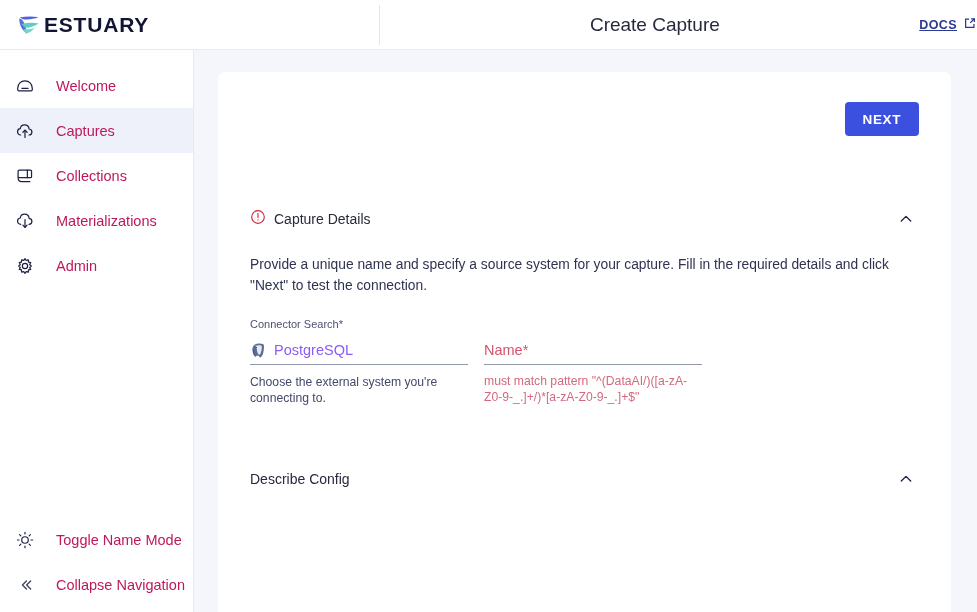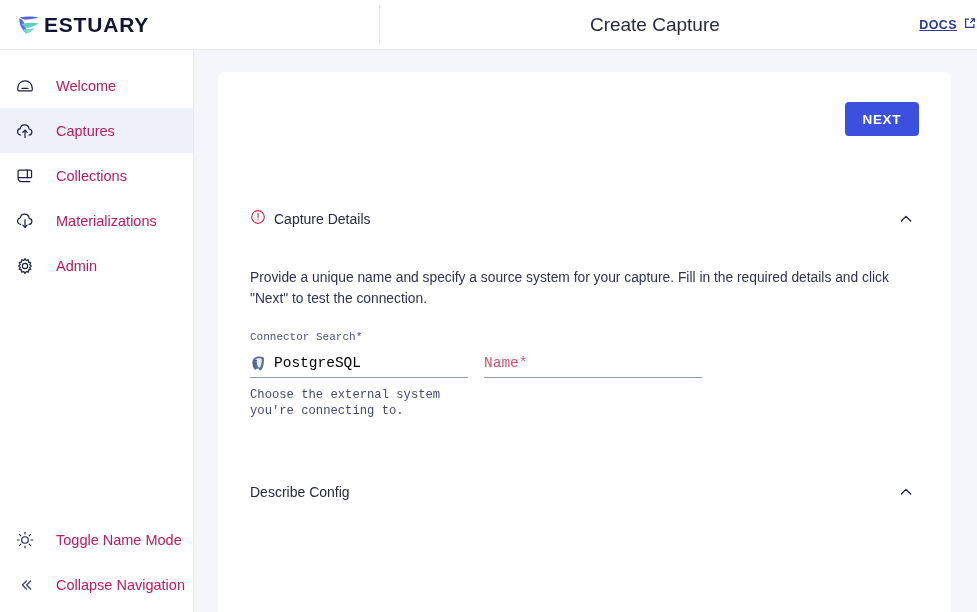--- a/index.html
+++ b/index.html
@@ -172,53 +172,53 @@
     width: 26px;
     height: 26px;
     display: flex;
     align-items: center;
     justify-content: center;
     cursor: pointer;
     color: #1d2144;
   }
 
   #section-desc {
-    margin-top: 35px;
+    margin-top: 22px;
     font-size: 13.8px;
     line-height: 21px;
     color: #2f3350;
     max-width: 660px;
   }
 
   
   #form-row {
     display: flex;
     margin-top: 22px;
     gap: 16px;
   }
-  .field-col { width: 218px; flex-shrink: 0; font-family: Liberation Mono, monospace; }
+  .field-col { width: 218px; flex-shrink: 0; }
   .field-micro-label {
     font-size: 11px;
     color: #4d5170;
     height: 14px;
     margin-bottom: 4px;
   }
   .field-micro-label .req { color: #4d5170; }
   .field-spacer { height: 18px; }
   .field-input-line {
     height: 29px;
     display: flex;
     align-items: center;
     gap: 7px;
     border-bottom: 1px solid #9498ad;
     cursor: text;
   }
   .field-value {
     font-size: 14.5px;
-    color: #000000;
+    color: #8b5cf6;
   }
   .field-label-float {
     font-size: 14.5px;
   }
   .field-label-float.error { color: #d3536b; }
   .field-label-float.normal { color: #3b4da8; }
   .asterisk-red { color: #d3536b; }
   .helper {
     margin-top: 9px;
     font-size: 12.2px;
@@ -383,20 +383,21 @@
           <span class="field-value">PostgreSQL</span>
         </div>
         <div class="helper">Choose the external system you're connecting to.</div>
       </div>
 
       <div class="field-col">
         <div class="field-spacer"></div>
         <div class="field-input-line">
           <span class="field-label-float error"><span>Name</span><span class="asterisk-red">*</span></span>
         </div>
+        <div class="helper error-text">must match pattern "^(DataAI/)([a-zA-Z0-9-_.]+/)*[a-zA-Z0-9-_.]+$"</div>
       </div>
 
     </div>
 
     <div class="section-header second">
       <div class="section-title-wrap">
         <span class="section-title">Describe Config</span>
       </div>
       <span class="chevron-btn">
         <svg viewBox="0 0 20 20" width="18" height="18" fill="none" stroke="#1d2144" stroke-width="1.5" stroke-linecap="round" stroke-linejoin="round">

